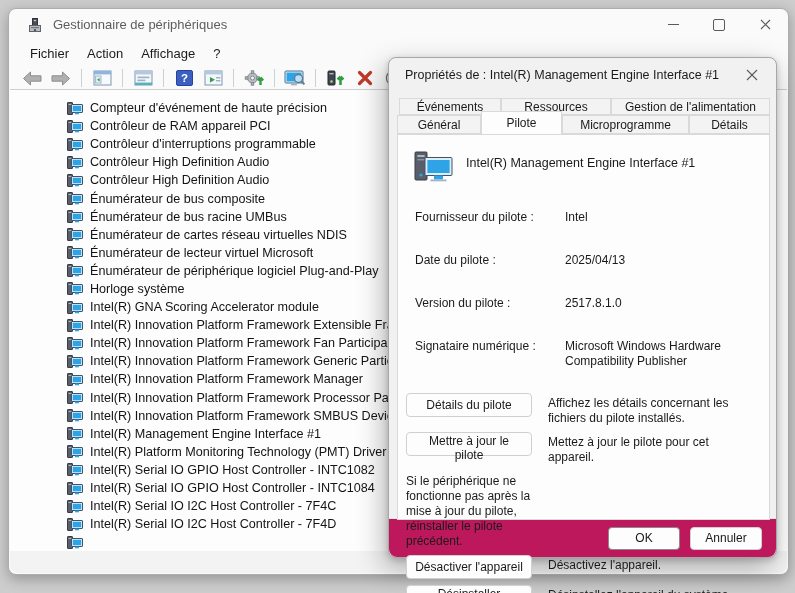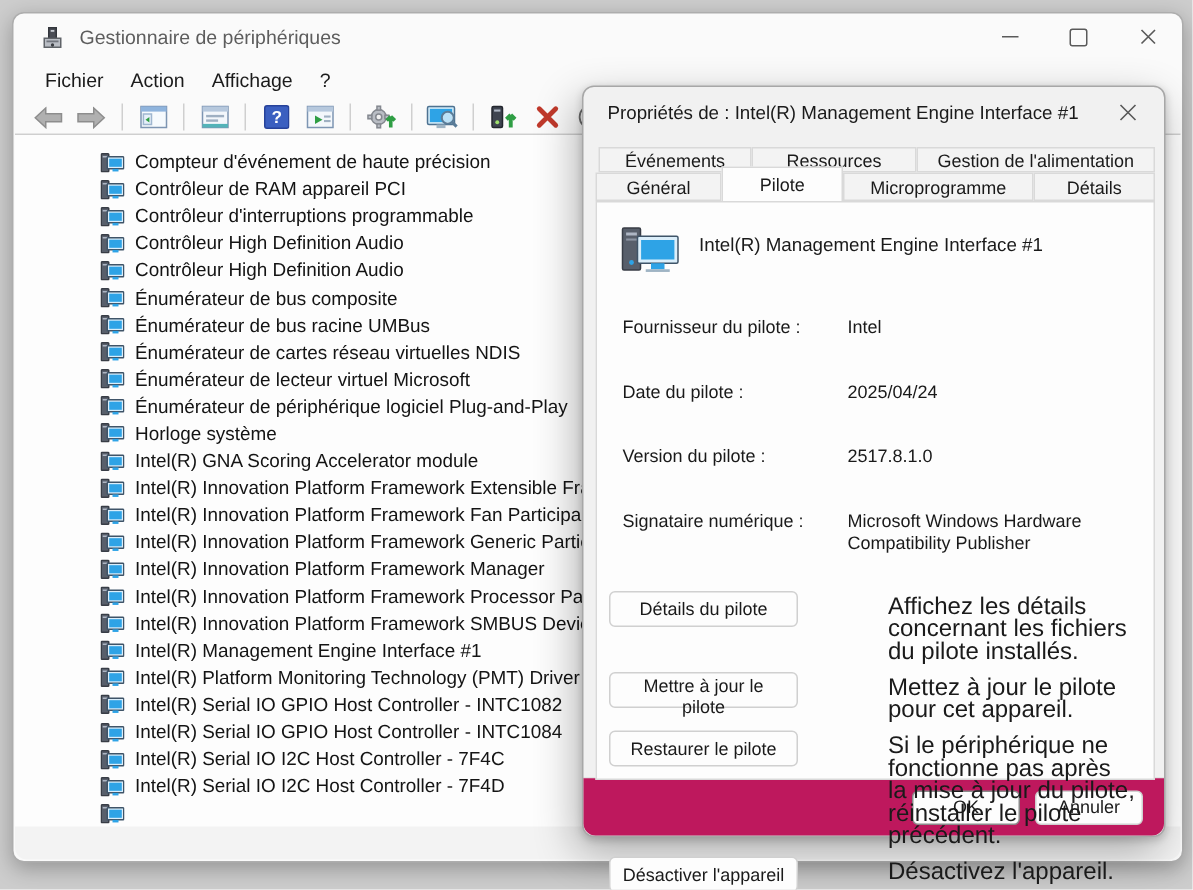--- a/index.html
+++ b/index.html
@@ -47,21 +47,21 @@
     border:1px solid #d9d9d9;box-sizing:border-box;z-index:1;padding:14px 12px 0 8px;}
   .dev-header{display:flex;gap:12px;margin:2px 0 0 8px;align-items:flex-start;}
   .dev-name{font-size:12.5px;color:#1a1a1a;margin-top:5px;}
   .info-grid{display:grid;grid-template-columns:122px 1fr;column-gap:8px;row-gap:9px;
     margin:24px 0 0 9px;font-size:12px;color:#1a1a1a;gap:28px;}
   .info-grid .val{line-height:15px;max-width:218px;}
   .actions{display:flex;flex-direction:column;gap:6px;margin:24px 0 0 0;}
   .action-row{display:grid;grid-template-columns:126px 1fr;column-gap:16px;align-items:start;}
   .action-btn{height:24px;background:#fdfdfd;border:1px solid #d0d0d0;border-radius:4px;
     font-size:12px;color:#1a1a1a;font-family:inherit;}
-  .action-desc{font-size:16px;line-height:15px;color:#1a1a1a;margin-top:3px;max-width:224px;margin-left:44px;}
+  .action-desc{font-size:12px;line-height:15px;color:#1a1a1a;margin-top:3px;max-width:224px;}
 
   .dlg-footer{position:absolute;left:0;right:0;bottom:0;height:39px;display:flex;justify-content:flex-end;
     align-items:center;gap:10px;padding-right:14px;border-top:1px solid #e3e3e3;background:#be185d;
     border-radius:0 0 8px 8px;box-sizing:border-box;}
   .btn{width:72px;height:23px;background:#fdfdfd;border:1px solid #d0d0d0;border-radius:4px;
     font-size:12px;color:#1a1a1a;font-family:inherit;}
   .btn.default{border-color:#8a8a8a;}
 </style>
 </head>
 <body>
@@ -541,37 +541,36 @@
             <rect x="20" y="24.5" width="9" height="4" fill="#2ea3e6"></rect>
             <rect x="16.5" y="28.5" width="16" height="1.8" fill="#9fb4c4"></rect>
           </svg>
         </span>
         <span class="dev-name">Intel(R) Management Engine Interface #1</span>
       </div>
       <div class="info-grid">
           <div>Fournisseur du pilote :</div>
           <div class="val">Intel</div>
           <div>Date du pilote :</div>
-          <div class="val">2025/04/24</div>
+          <div class="val">2025/04/13</div>
           <div>Version du pilote :</div>
           <div class="val">2517.8.1.0</div>
           <div>Signataire numérique :</div>
           <div class="val">Microsoft Windows Hardware Compatibility Publisher</div>
         </div>
       <div class="actions">
           <div class="action-row">
             <button class="action-btn">Détails du pilote</button>
             <div class="action-desc">Affichez les détails concernant les fichiers du pilote installés.</div>
           </div>
           <div class="action-row">
             <button class="action-btn">Mettre à jour le pilote</button>
             <div class="action-desc">Mettez à jour le pilote pour cet appareil.</div>
           </div>
           <div class="action-row">
-            <button class="action-btn">Restaurer le pilote</button>
             <div class="action-desc">Si le périphérique ne fonctionne pas après la mise à jour du pilote, réinstaller le pilote précédent.</div>
           </div>
           <div class="action-row">
             <button class="action-btn">Désactiver l'appareil</button>
             <div class="action-desc">Désactivez l'appareil.</div>
           </div>
           <div class="action-row">
             <button class="action-btn">Désinstaller l'appareil</button>
             <div class="action-desc">Désinstallez l'appareil du système (avancé).</div>
           </div>

